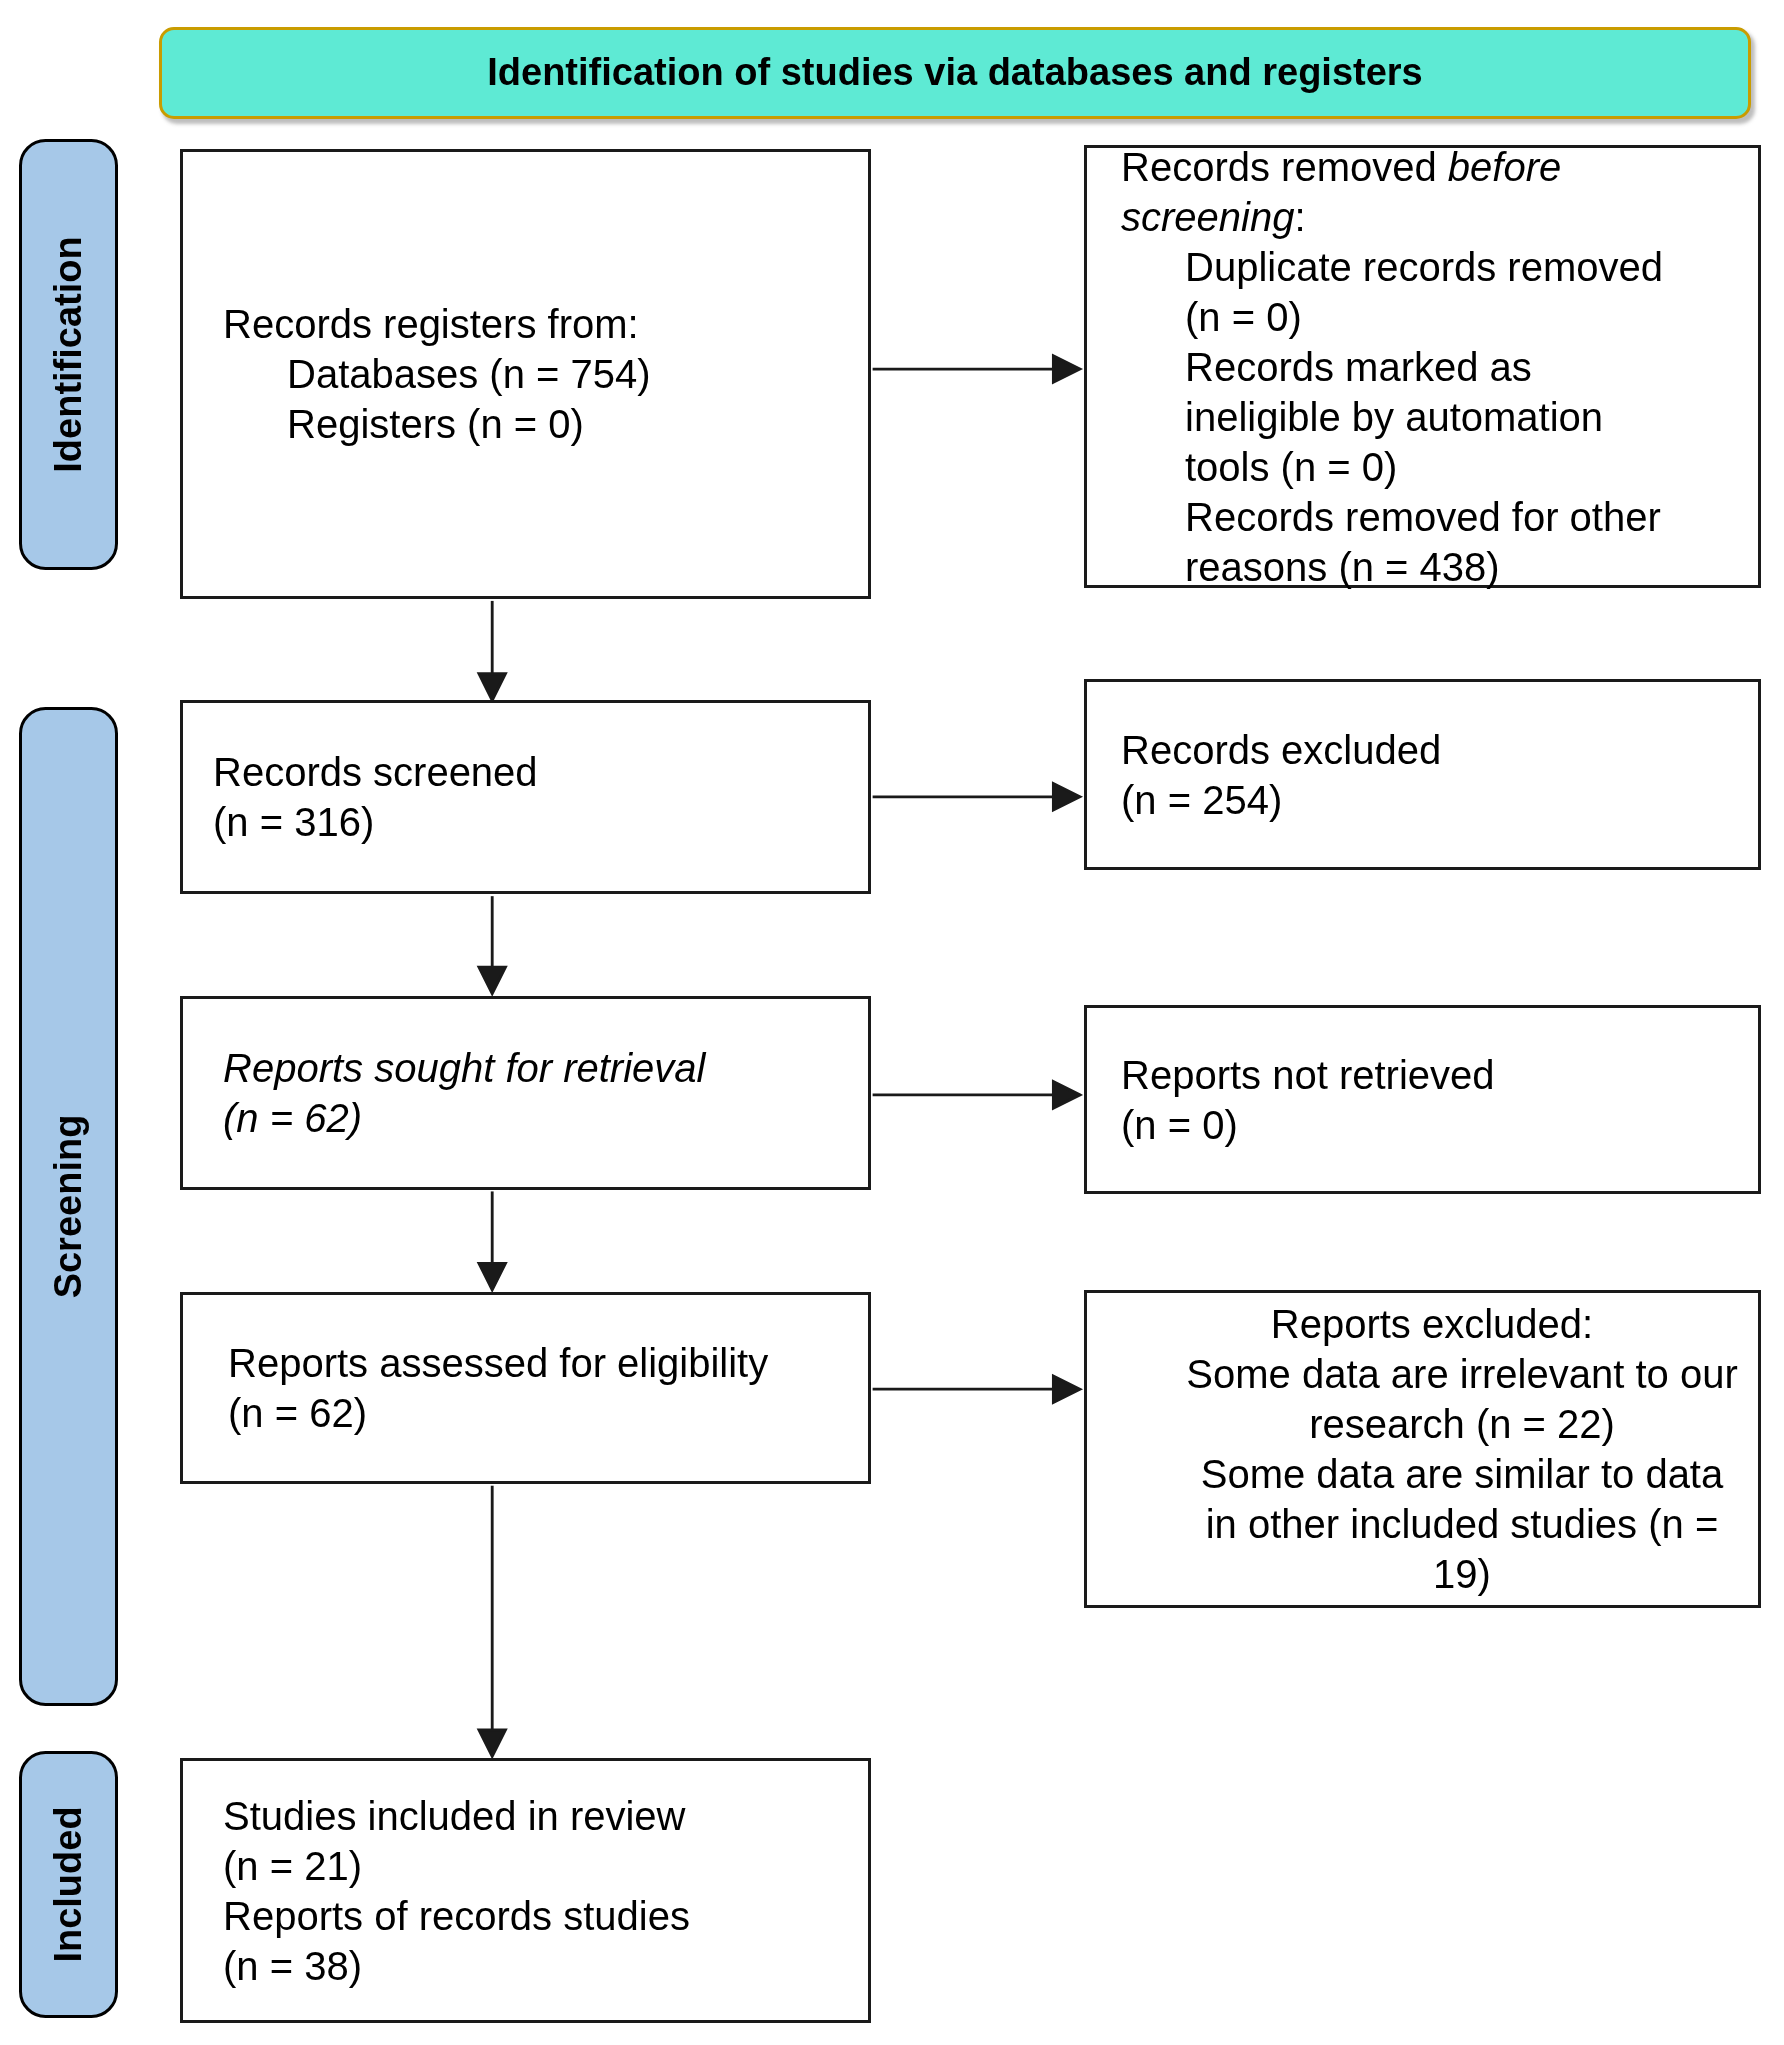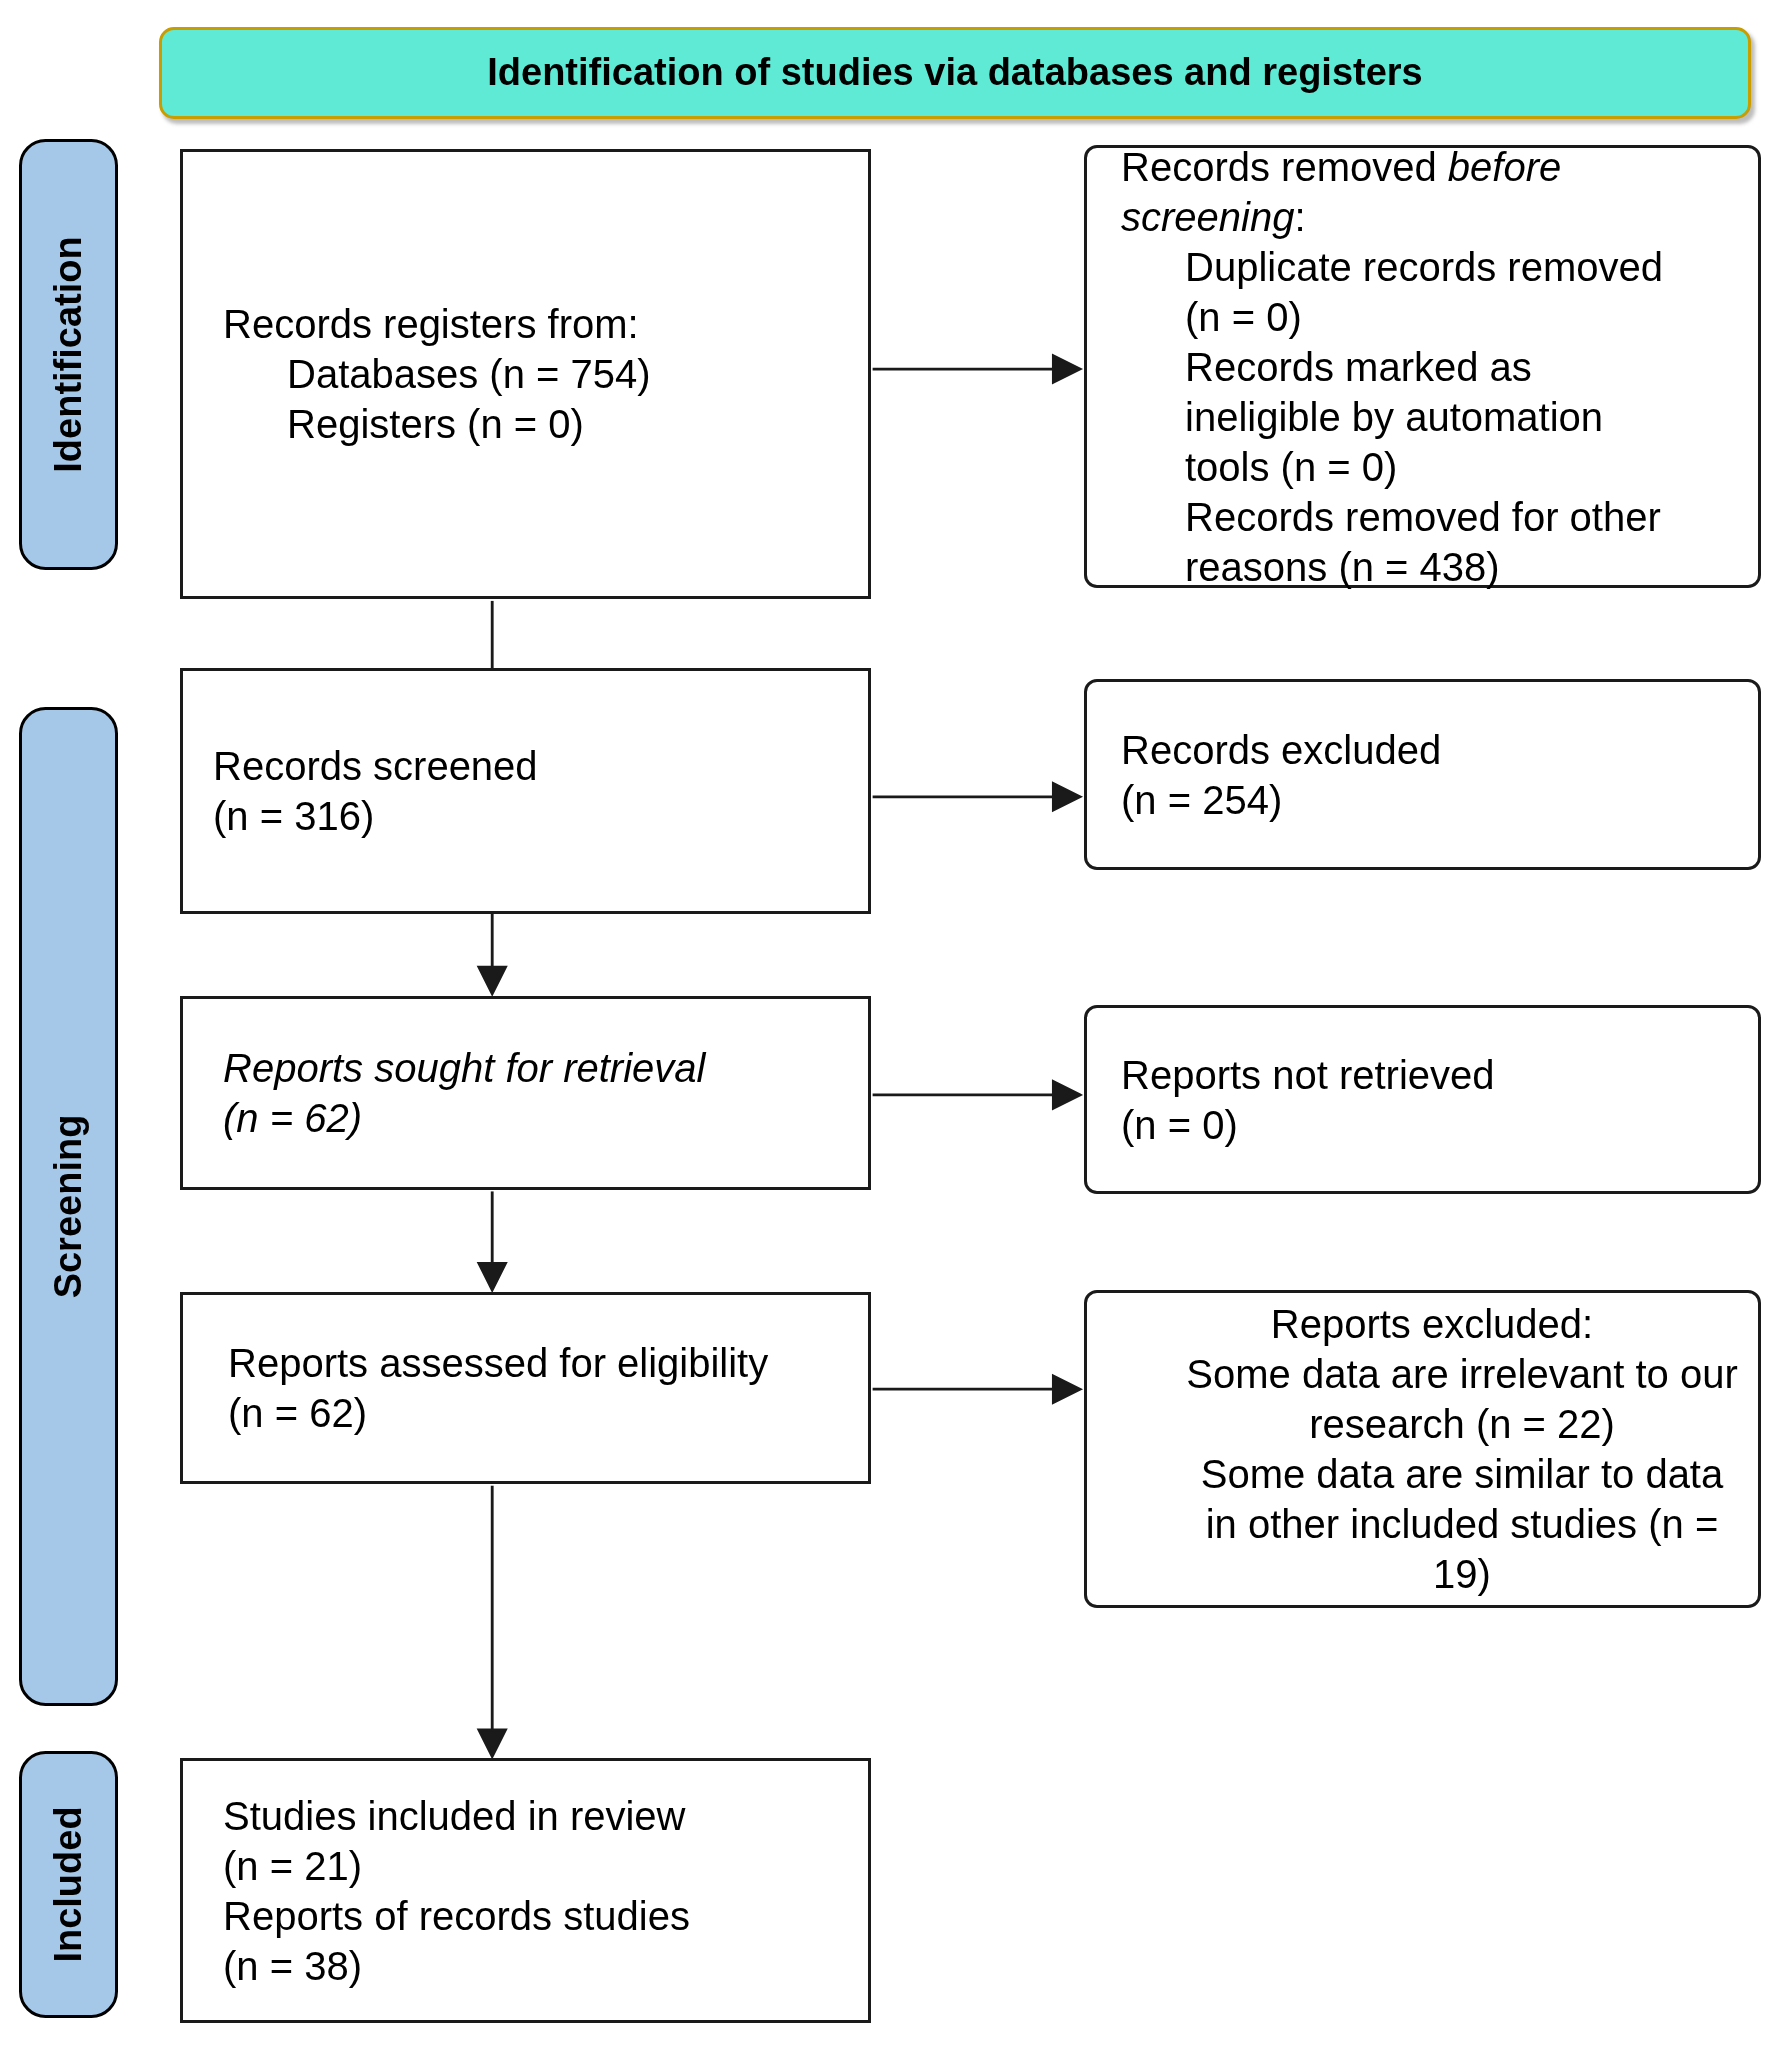--- a/index.html
+++ b/index.html
@@ -42,24 +42,24 @@
   .box{
     position:absolute;
     background:#fff;
     border:3.8px solid #1a1a1a;
     box-sizing:border-box;
     display:flex;flex-direction:column;justify-content:center;
     font-size:40px;line-height:1.25;
     z-index:2;
   }
   .lbox{left:180px;width:691px;padding-left:40px;padding-right:19px;}
-  .rbox{left:1084px;width:677px;padding-left:34px;padding-right:15px;border-radius:13px;}
+  .rbox{left:1084px;width:677px;padding-left:34px;padding-right:15px;}
   #box-records-identified{top:149px;height:450px;}
   #box-records-removed{top:145px;height:443px;}
-  #box-records-screened{top:668px;height:246px;padding-left:30px;}
+  #box-records-screened{top:700px;height:194px;padding-left:30px;}
   #box-records-excluded{top:679px;height:191px;}
   #box-reports-sought{top:996px;height:194px;font-style:italic;}
   #box-reports-not-retrieved{top:1005px;height:189px;}
   #box-reports-assessed{top:1292px;height:192px;padding-left:45px;}
   #box-reports-excluded{top:1290px;height:318px;text-align:center;}
   #box-studies-included{top:1758px;height:265px;}
   .indent{margin-left:64px;}
   .w540{width:511px;}
   .w585{width:554px;}
   .it{font-style:italic;}

